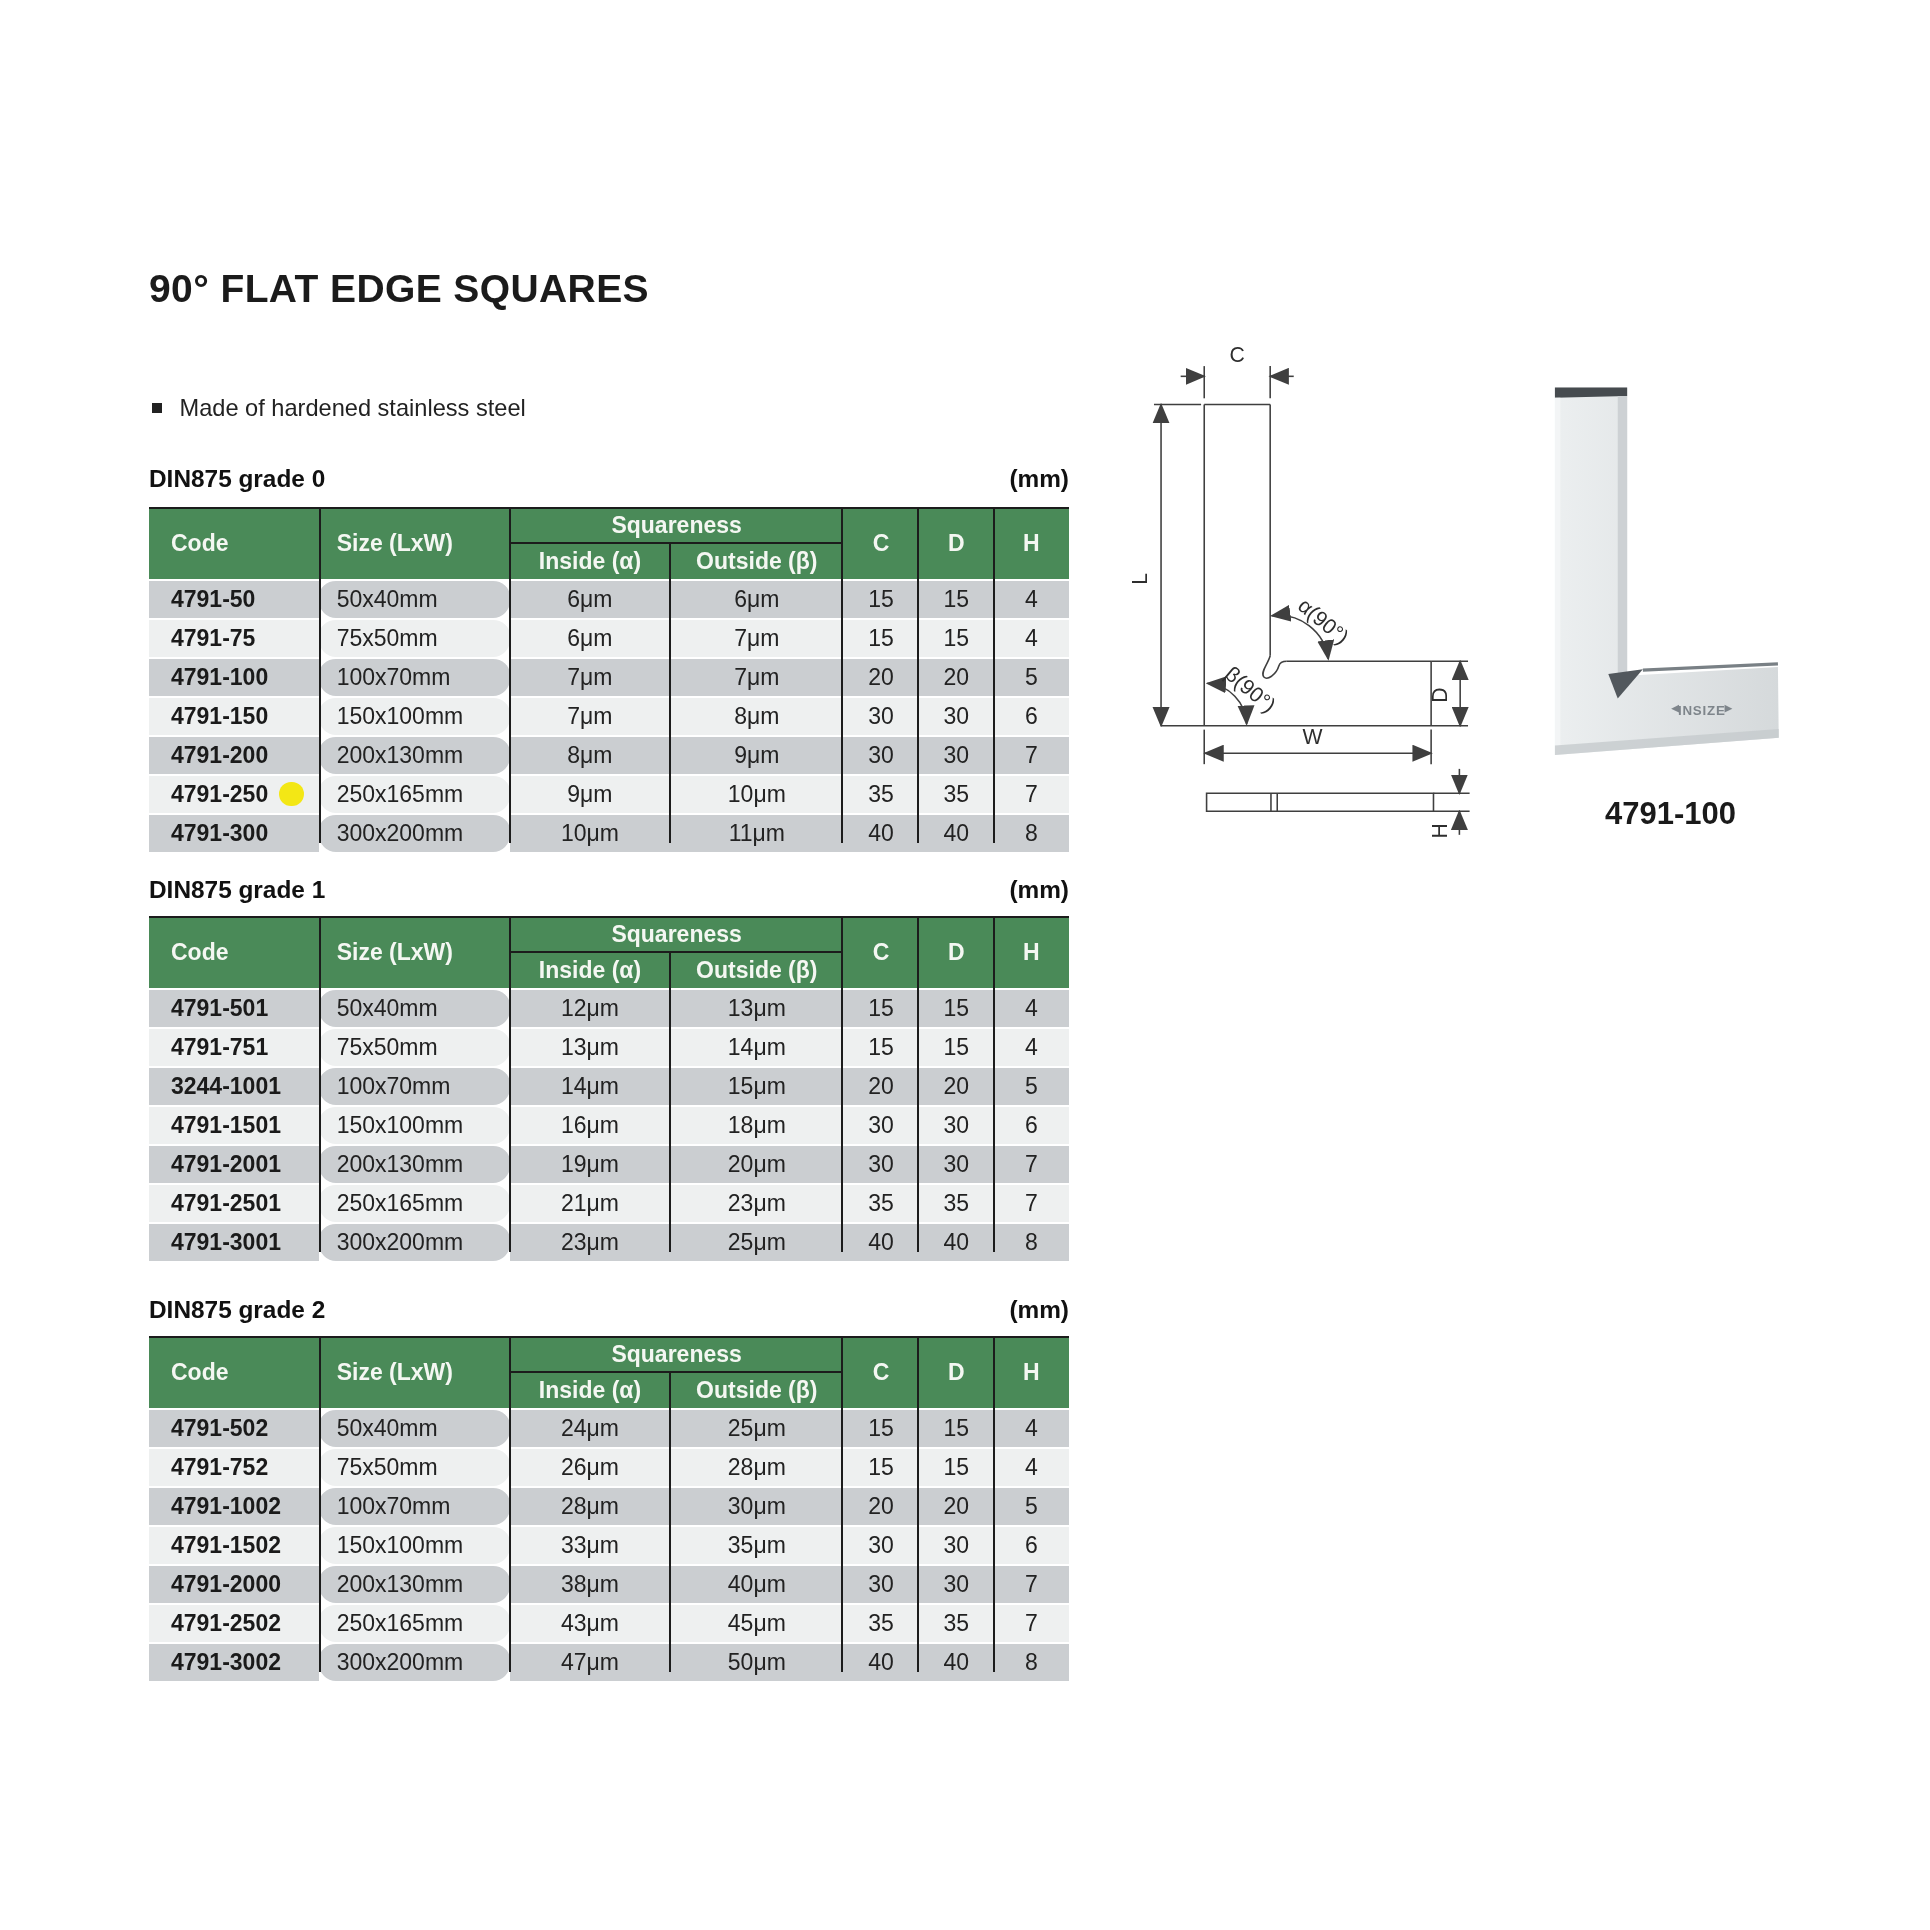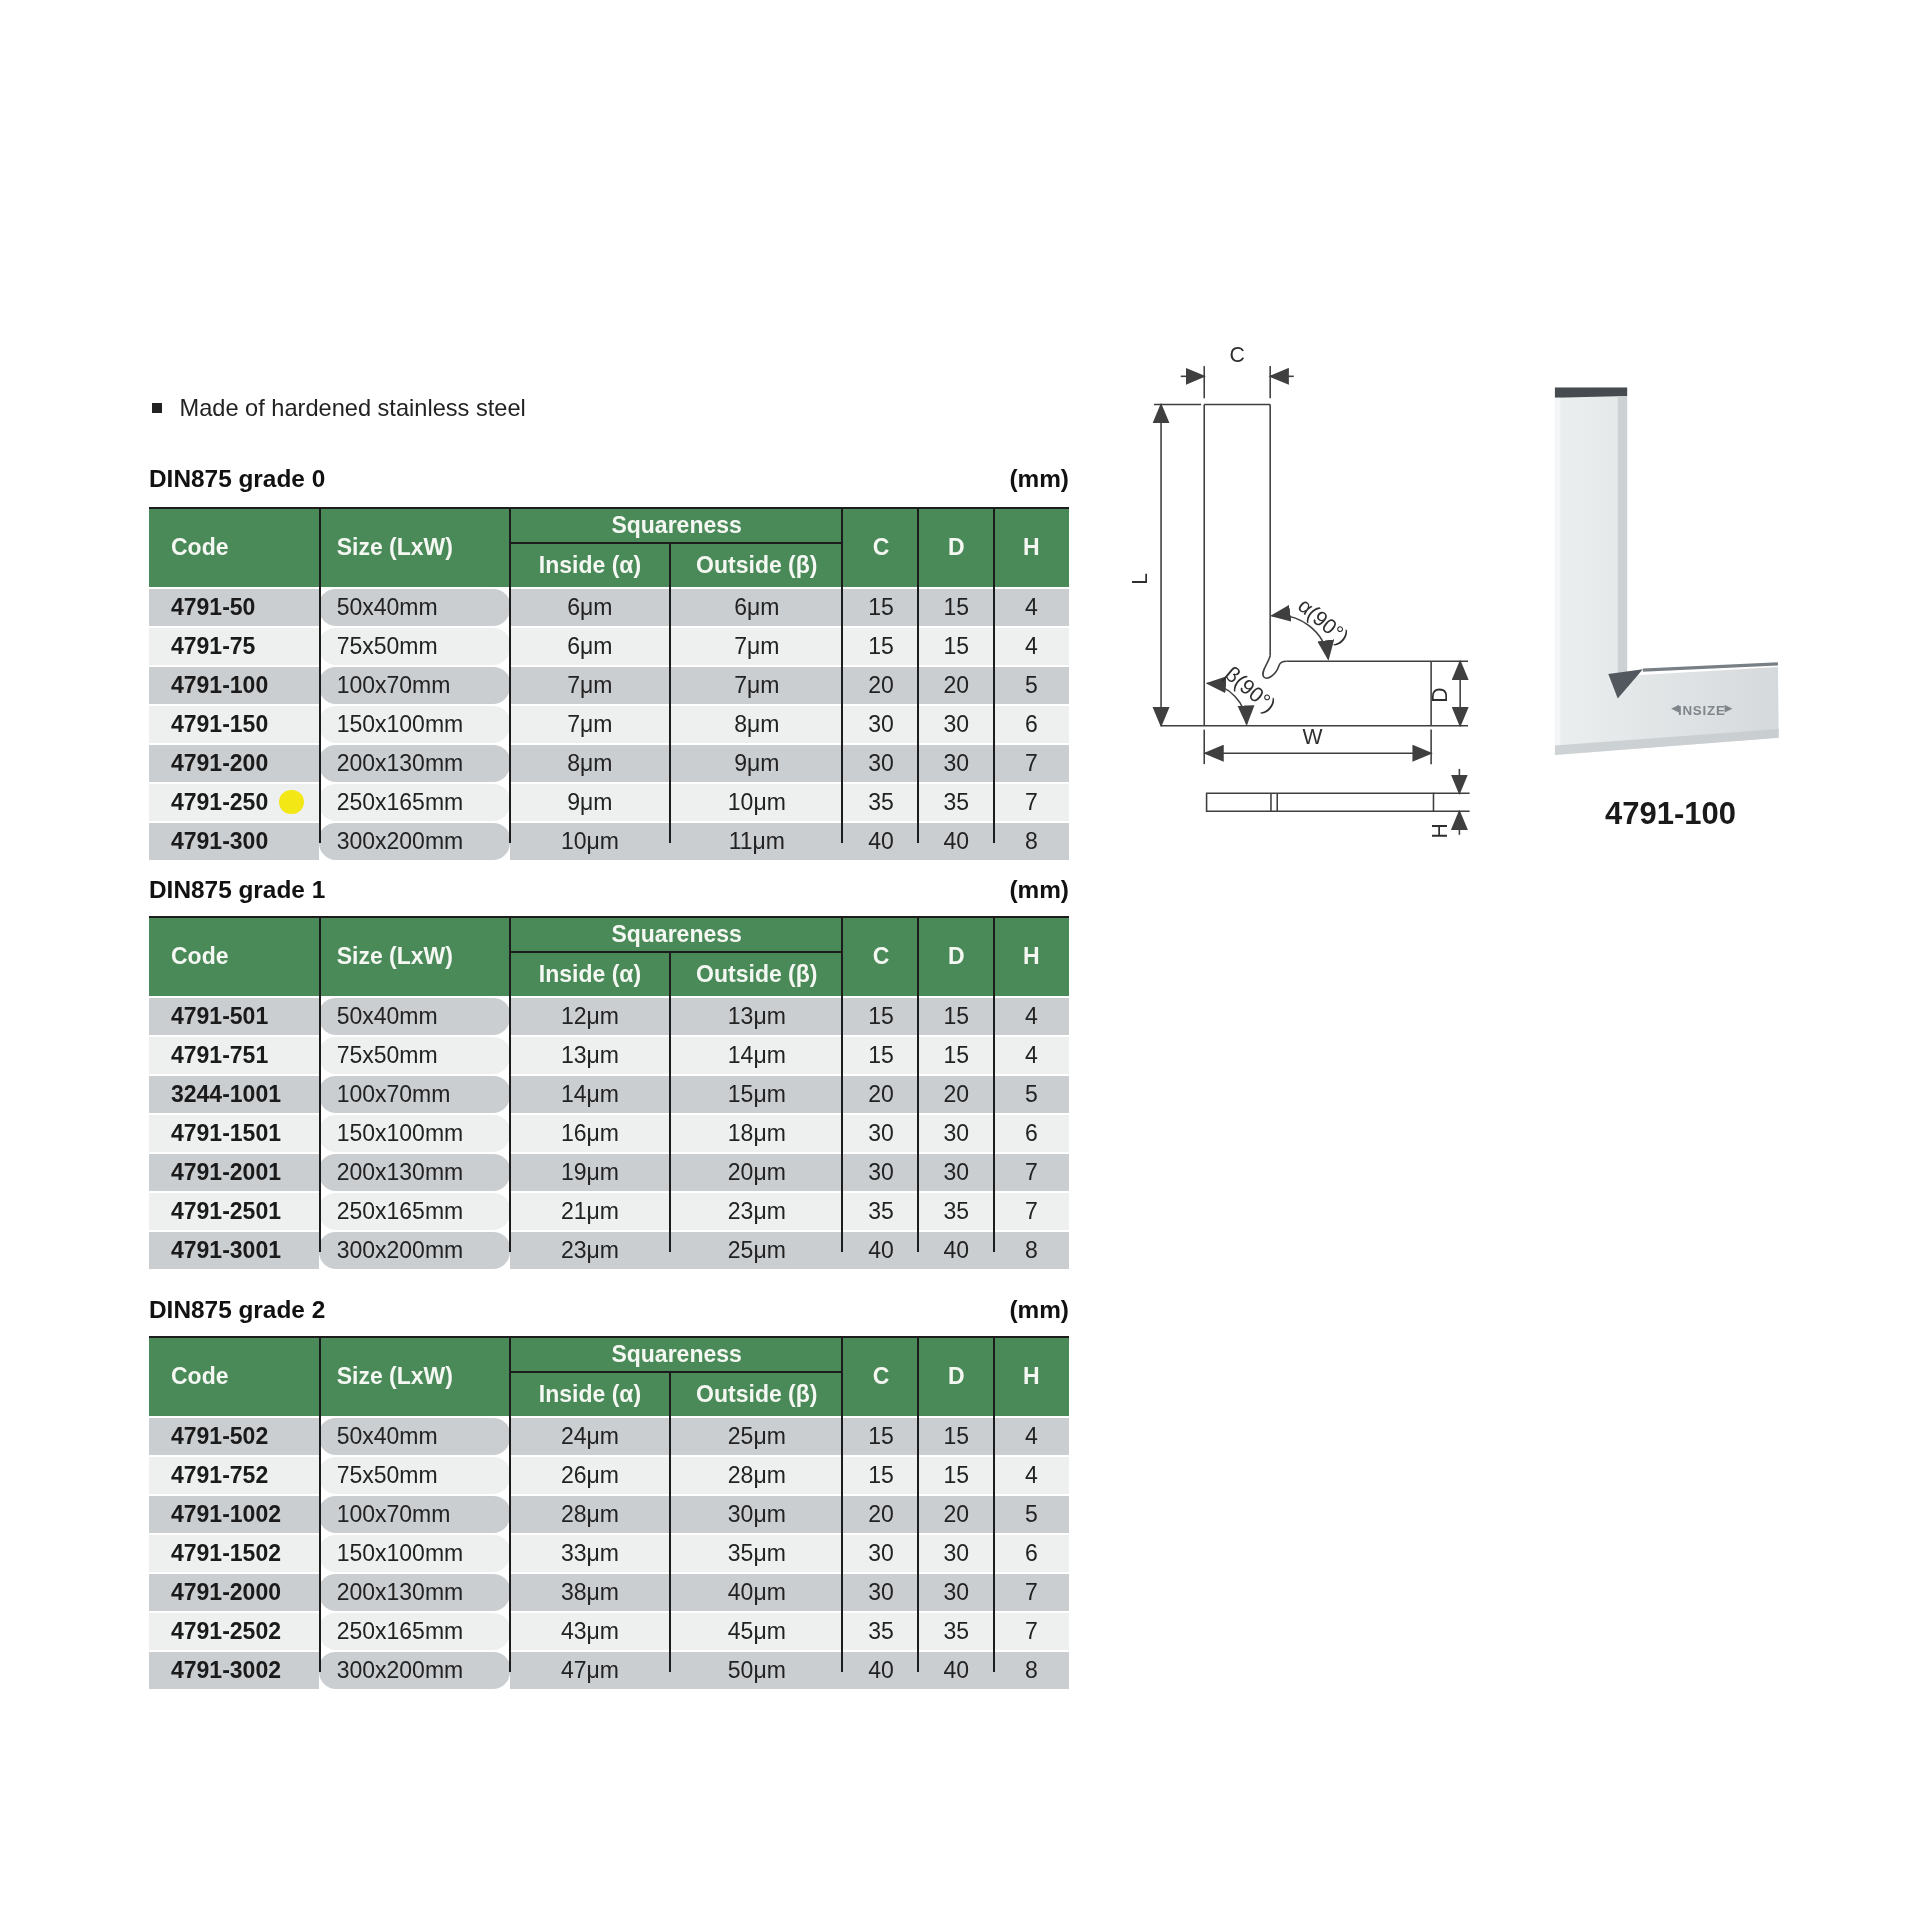--- a/index.html
+++ b/index.html
@@ -15,21 +15,21 @@
 
   .tbl-label{left:149px;width:920px;font-size:24.4px;font-weight:bold;color:#111;white-space:nowrap;}
   .tbl-label .mm{float:right;}
 
   .tblwrap{left:149px;width:920px;height:336px;}
   table{border-collapse:separate;border-spacing:0;table-layout:fixed;width:920px;}
   thead th{background:#4a8a58;color:#f4f7f2;font-weight:bold;font-size:23px;padding:0;vertical-align:middle;}
   .th-code{text-align:left;padding-left:22px;height:72px;}
   .th-size{text-align:left;padding-left:17.3px;height:72px;}
   .th-sq{height:36px;text-align:center;}
-  .th-sub{height:44px;text-align:center;}
+  .th-sub{height:36px;text-align:center;}
   .th-num{height:72px;text-align:center;}
   tbody td{height:35px;border-top:2.4px solid #ffffff;font-size:23px;color:#222;vertical-align:middle;overflow:hidden;white-space:nowrap;}
   tbody tr:nth-child(odd) td{background:#cbced1;}
   tbody tr:nth-child(even) td{background:#eef0f0;}
   td.col-code{font-weight:bold;color:#1a1a1a;text-align:left;padding-left:22px;margin-left:48px;}
   td.col-size{text-align:left;padding-left:17.3px;border-radius:17px;}
   td.col-num{text-align:center;}
   .dot{display:inline-block;width:24.4px;height:24.4px;border-radius:50%;background:#f3e715;margin-left:11px;vertical-align:-3.9px;}
 
   .vline{position:absolute;width:1.6px;background:#1c1c1c;top:0;height:336px;}
@@ -40,20 +40,21 @@
   #caption{left:1580px;top:796px;width:181px;text-align:center;font-size:31px;font-weight:bold;color:#1a1a1a;}
 
   svg{position:absolute;}
   svg text{font-family:"Liberation Sans","DejaVu Sans",sans-serif;}
 </style>
 </head>
 <body>
 
 <div id="canvas">
 
+  <div id="title" class="abs">90° FLAT EDGE SQUARES</div>
 
   <div id="feature" class="abs">
     <span class="sq"></span>
     <span>Made of hardened stainless steel</span>
   </div>
 
   <div class="tbl-label abs" style="top:465px;">
     <span class="mm">(mm)</span>
     <span>DIN875 grade 0</span>
   </div>

